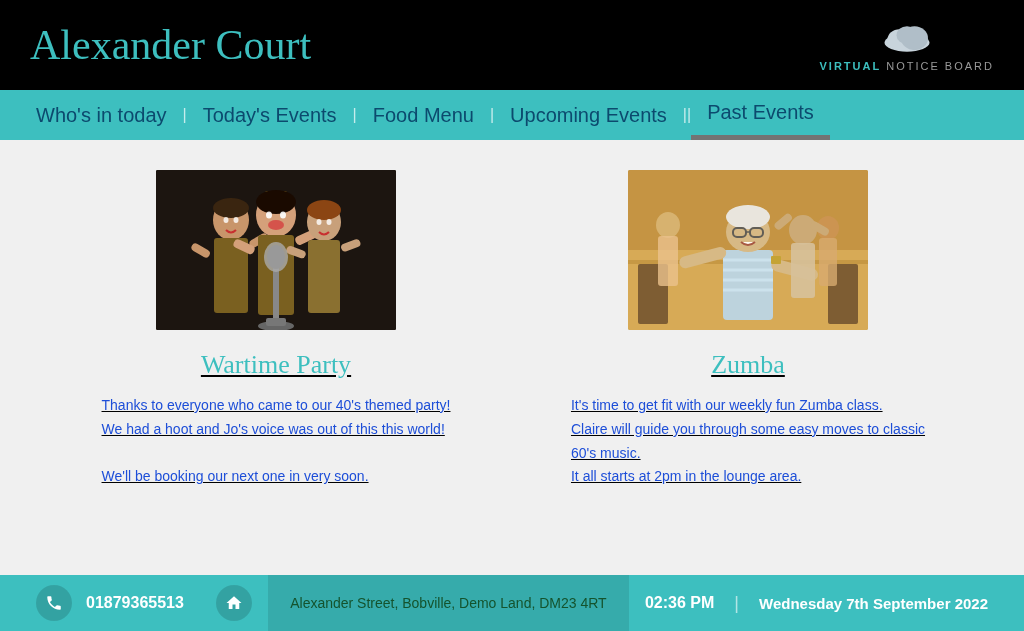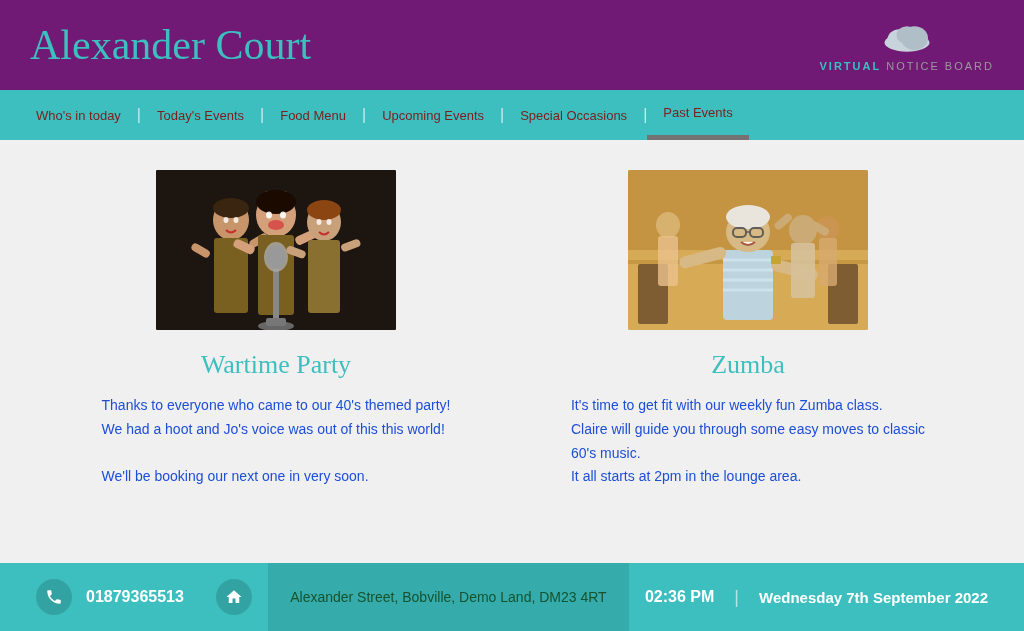--- a/index.html
+++ b/index.html
@@ -1,20 +1,20 @@
 <!DOCTYPE html>
 <html><head>
   <meta charset="utf-8">
   <style>
     * { margin: 0; padding: 0; box-sizing: border-box; }
     body { font-family: Arial, sans-serif; background: #f0f0f0; width: 1024px; min-height: 631px; overflow: hidden; }
 
     
     .header {
-      background: #701a75;
+      background: #000000;
       padding: 18px 30px;
       display: flex;
       align-items: center;
       justify-content: space-between;
       height: 90px;
     }
     .header-title {
       font-size: 42px;
       color: #3dbfbf;
       font-weight: 300;
@@ -42,22 +42,22 @@
 
     
     .nav {
       background: #3dbfbf;
       padding: 0 20px;
       display: flex;
       align-items: center;
       height: 50px;
     }
     .nav-item {
-      color: #7f1d1d;
-      font-size: 13px;
+      color: #0c4a6e;
+      font-size: 20px;
       padding: 0 16px;
       cursor: pointer;
       text-decoration: none;
       white-space: nowrap;
       height: 100%;
       display: flex;
       align-items: center;
     }
     .nav-item.active {
       font-weight: normal;
@@ -76,20 +76,21 @@
       display: flex;
       flex-direction: column;
       align-items: stretch;
     }
 
     .cards-row {
       display: flex;
       justify-content: space-around;
       gap: 40px;
       margin-bottom: 30px;
+      text-decoration: underline;
     }
 
     .card {
       flex: 1;
       display: flex;
       flex-direction: column;
       align-items: center;
       max-width: 420px;
     }
 
@@ -122,21 +123,21 @@
     .card-text {
       font-size: 14px;
       color: #1d4ed8;
       text-align: left;
       line-height: 1.7;
     }
 
     
     .footer {
       background: #3dbfbf;
-      height: 68px;
+      height: 56px;
       display: flex;
       align-items: center;
       padding: 0 20px;
       position: fixed;
       bottom: 0;
       width: 1024px;
     }
     .footer-section {
       display: flex;
       align-items: center;
@@ -190,21 +191,20 @@
 
 <nav class="nav">
   <a class="nav-item">Who's in today</a>
   <span class="nav-separator">|</span>
   <a class="nav-item">Today's Events</a>
   <span class="nav-separator">|</span>
   <a class="nav-item">Food Menu</a>
   <span class="nav-separator">|</span>
   <a class="nav-item">Upcoming Events</a>
   <span class="nav-separator">|</span>
-  <a class="nav-item">Special Occasions</a>
   <span class="nav-separator">|</span>
   <a class="nav-item active">Past Events</a>
 </nav>
 
 <div class="main">
   <div class="cards-row">
 
     <div class="card">
       <div class="card-image">
         <div class="img-wartime-inner">

